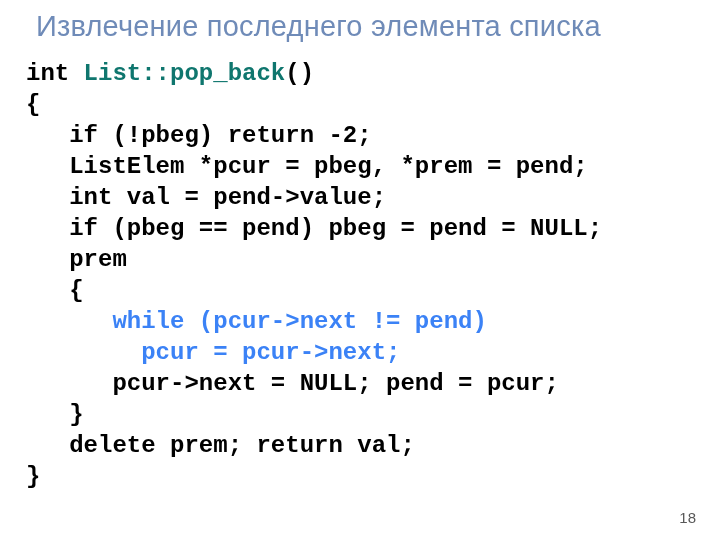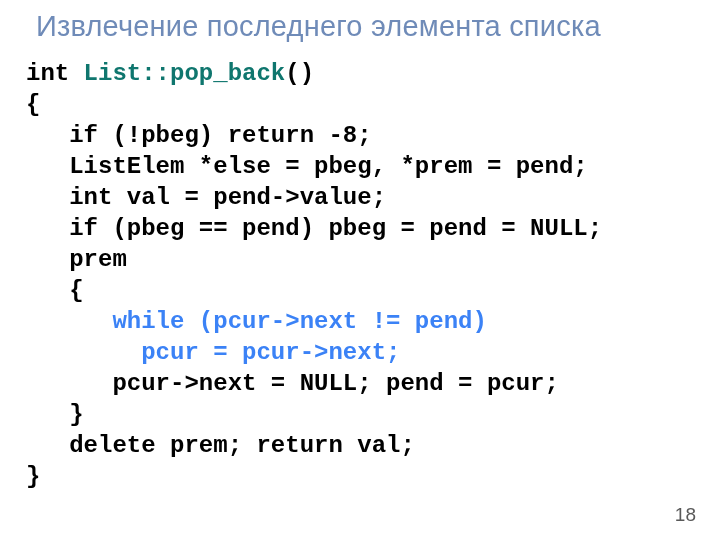--- a/index.html
+++ b/index.html
@@ -35,35 +35,35 @@
     font-weight: bold;
     color: #000;
     white-space: pre;
   }
   .k-blue { color: #0f766e; }
   .k-red  { color: #3b82f6; }
   .pagenum {
     position: absolute;
     right: 24px;
     bottom: 14px;
-    font-size: 19px;
+    font-size: 15px;
     color: #595959;
   }
 </style>
 </head>
 <body>
 
 <div class="slide">
 
   <div class="title">Извлечение последнего элемента списка</div>
 
   <div class="code"><span>int </span><span class="k-blue">List::pop_back</span><span>()</span>
 <span>{</span>
-<span>   if (!pbeg) return -8;</span>
-<span>   ListElem *else = pbeg, *prem = pend;</span>
+<span>   if (!pbeg) return -2;</span>
+<span>   ListElem *pcur = pbeg, *prem = pend;</span>
 <span>   int val = pend-&gt;value;</span>
 <span>   if (pbeg == pend) pbeg = pend = NULL;</span>
 <span>   prem</span>
 <span>   {</span>
 <span class="k-red">      while (pcur-&gt;next != pend)</span>
 <span class="k-red">        pcur = pcur-&gt;next;</span>
 <span>      pcur-&gt;next = NULL; pend = pcur;</span>
 <span>   }</span>
 <span>   delete prem; return val;</span>
 <span>}</span></div>

